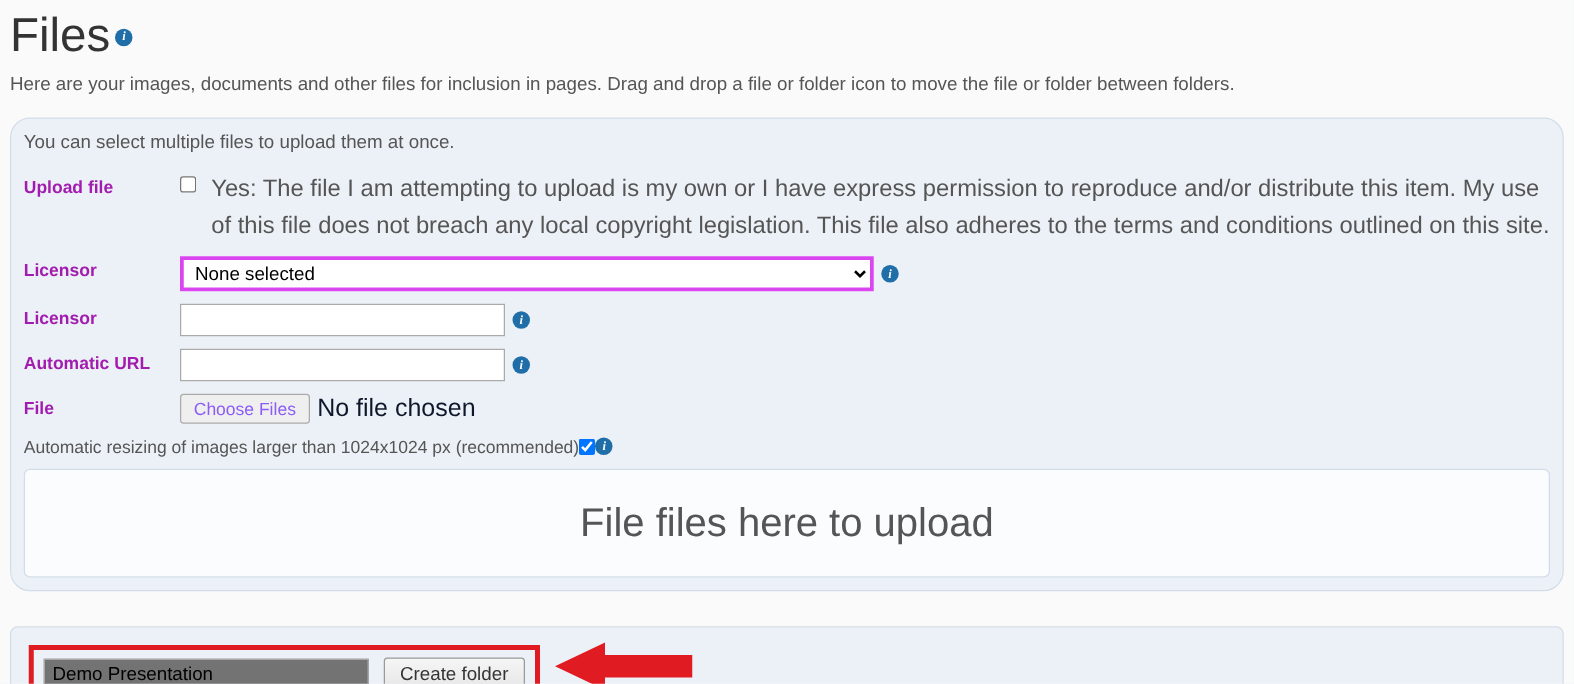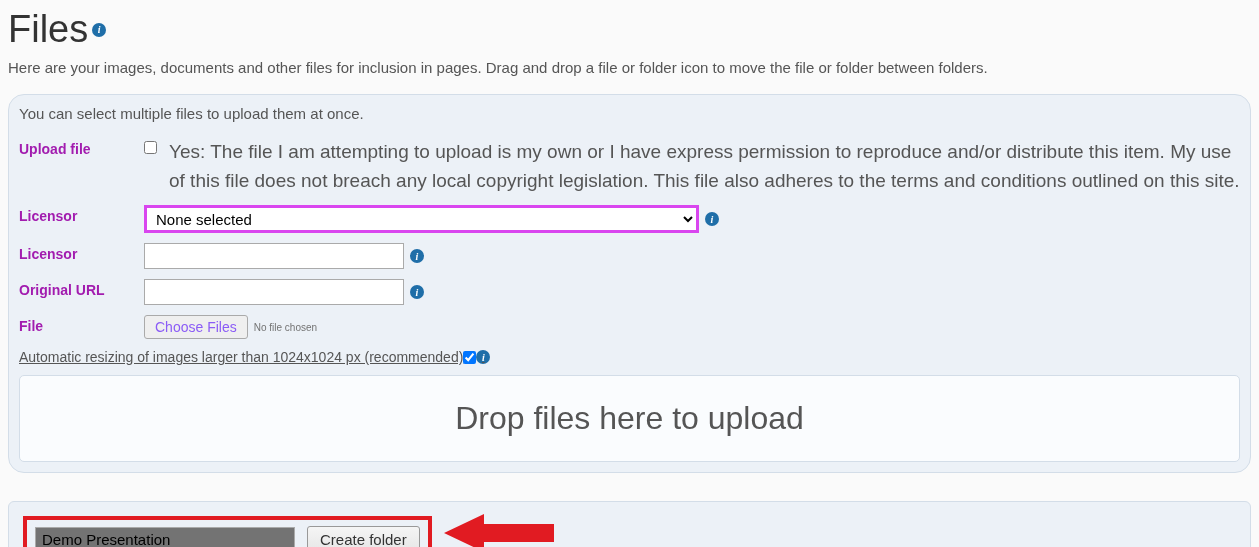--- a/index.html
+++ b/index.html
@@ -102,37 +102,36 @@
     .choose-files-btn {
       background: #efefef;
       border: 1px solid #aaa;
       border-radius: 3px;
       padding: 3px 10px;
       font-size: 14px;
       color: #8b5cf6;
       cursor: pointer;
     }
     .file-status {
-      color: #737373;
-      font-size: 10px;
+      color: #0f172a;
+      font-size: 20px;
     }
     .max-size {
       color: #555;
       font-size: 15px;
       margin-left: 70px;
     }
     .resize-row {
       display: flex;
       align-items: center;
       gap: 0;
       margin-top: 4px;
       margin-bottom: 10px;
       color: #555;
       font-size: 14px;
-      text-decoration: underline;
     }
     .drop-zone {
       background: #fafcfe;
       border: 1px solid #d3dde8;
       border-radius: 5px;
       text-align: center;
       padding: 24px 0;
       font-size: 32px;
       font-weight: 300;
       color: #555;
@@ -212,42 +211,42 @@
 
   <div class="form-row">
     <div class="form-label">Licensor</div>
     <div class="form-content">
       <input type="text" class="text-input" value="" style="">
       <span class="info-icon">i</span>
     </div>
   </div>
 
   <div class="form-row">
-    <div class="form-label">Original URL</div>
+    <div class="form-label">Automatic URL</div>
     <div class="form-content">
       <input type="text" class="text-input" value="" style="">
       <span class="info-icon">i</span>
     </div>
   </div>
 
   <div class="form-row">
     <div class="form-label">File</div>
     <div class="form-content">
       <button class="choose-files-btn">Choose Files</button>
       <span class="file-status">No file chosen</span>
     </div>
   </div>
 
   <div class="resize-row">
     <span>Automatic resizing of images larger than 1024x1024 px (recommended)</span>
     <input type="checkbox" checked="" style="">
     <span class="info-icon">i</span>
   </div>
 
-  <div class="drop-zone">Drop files here to upload</div>
+  <div class="drop-zone">File files here to upload</div>
 </div>
 
 <div class="create-folder-panel">
   <span class="highlight-box">
     <input type="text" class="folder-name" value="Demo Presentation" style="">
     <button class="create-folder-btn">Create folder</button>
   </span>
   <span class="arrow-wrap">
     <svg class="arrow-svg" width="110" height="42" viewBox="0 0 110 42">
       <polygon points="0,21 40,2 40,12 110,12 110,30 40,30 40,40" fill="#e11b22"></polygon>

